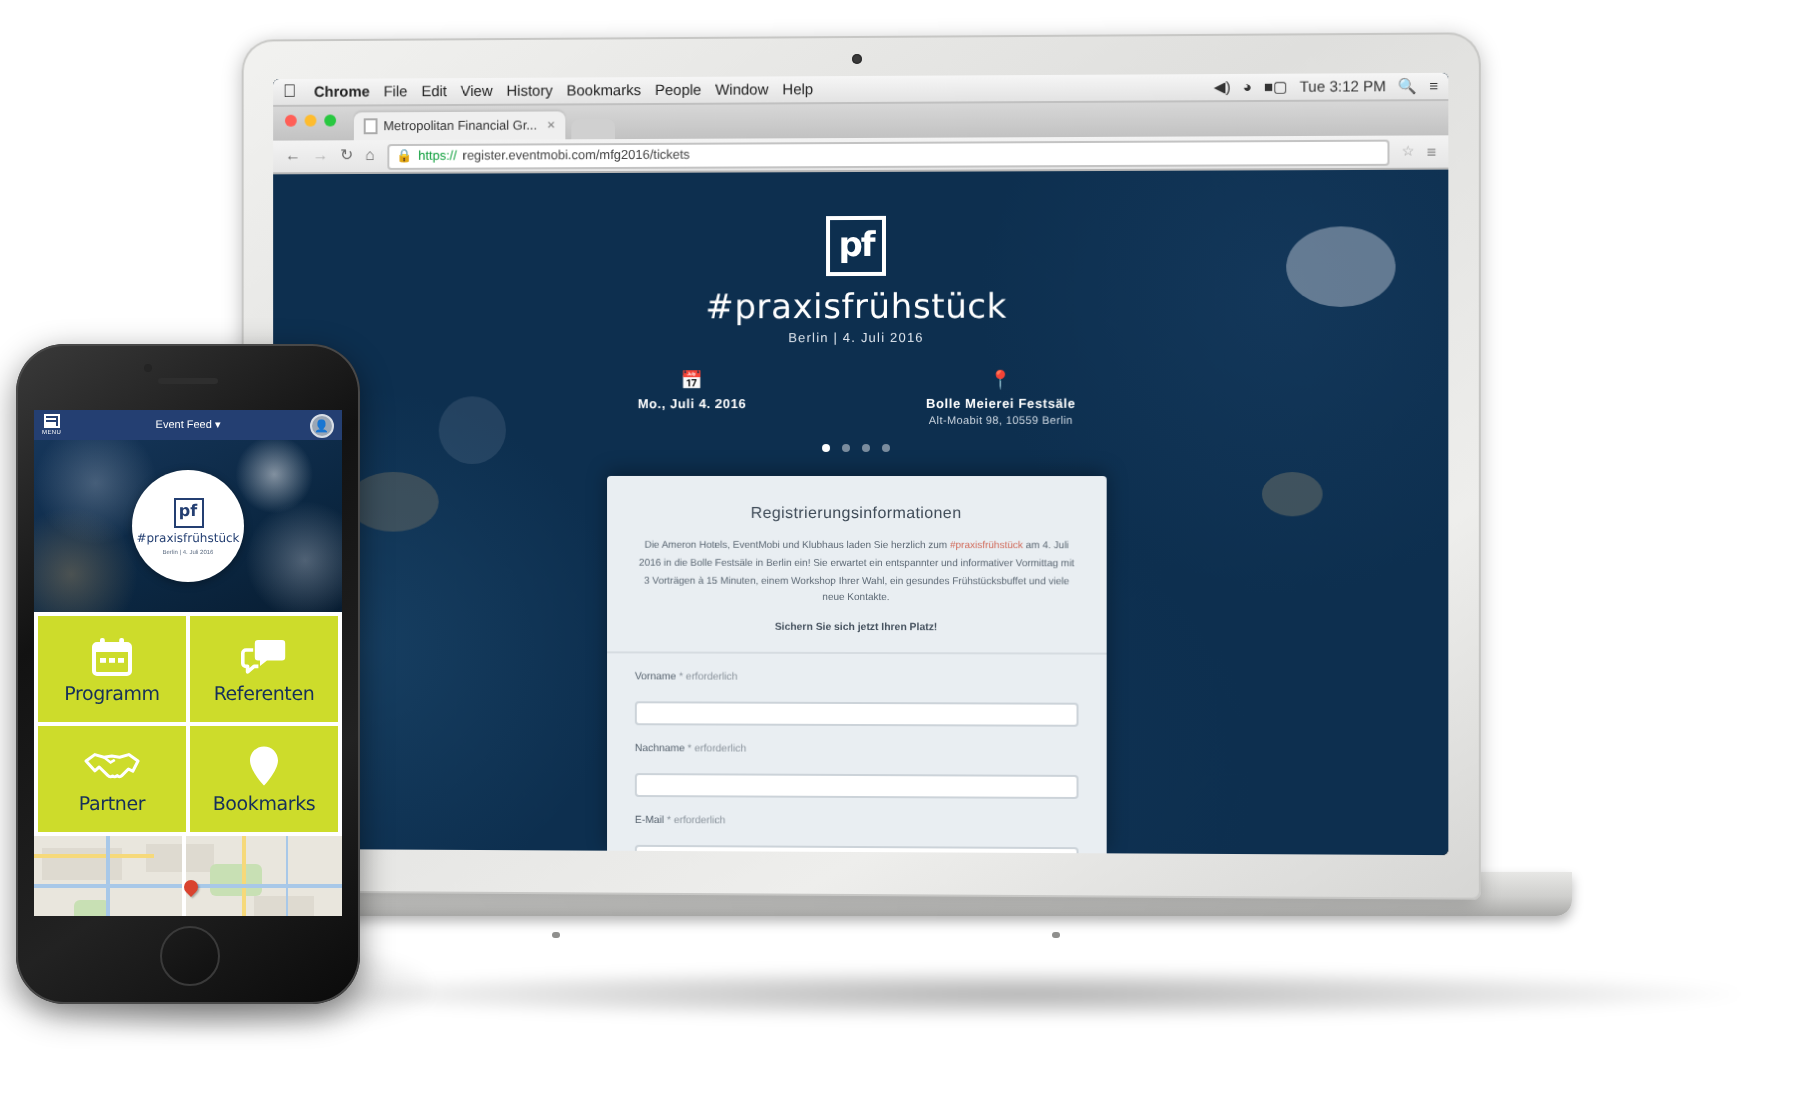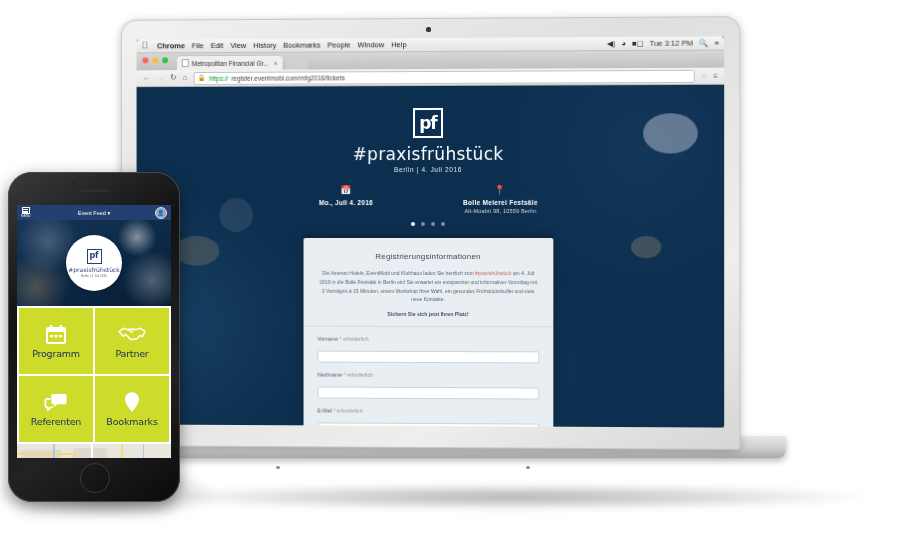--- a/index.html
+++ b/index.html
@@ -165,21 +165,21 @@
       width:56px;height:56px;border-radius:50%;background:#fff;
       display:flex;flex-direction:column;align-items:center;justify-content:center;
       box-shadow:0 1px 4px rgba(0,0,0,.3);}
   .app-badge .bl{width:13px;height:13px;border:1.3px solid #243f72;
       display:flex;align-items:center;justify-content:center;margin-bottom:2px;}
   .app-badge .bl b{font-size:8px;color:#243f72;line-height:1;font-family:"DejaVu Sans",sans-serif;}
   .app-badge .bt{font-size:6px;color:#243f72;font-family:"DejaVu Sans",sans-serif;}
   .app-badge .bs{font-size:3px;color:#5b6b80;margin-top:1px;}
 
   .tiles{display:grid;grid-template-columns:1fr 1fr;gap:2px;padding:2px;background:#fff;}
-  .tile{background:#cddc2b;height:66px;display:flex;flex-direction:column;
+  .tile{background:#cddc2b;height:53px;display:flex;flex-direction:column;
       align-items:center;justify-content:center;gap:3px;}
   .tile .ticon{height:22px;display:flex;align-items:center;justify-content:center;}
   .tile .tlabel{font-size:9.5px;color:#16305a;font-family:"DejaVu Sans",sans-serif;letter-spacing:-.2px;}
 
   .app-map{height:52px;position:relative;background:#e9e6dd;overflow:hidden;}
   .mroad{position:absolute;background:#ffffff;}
   .mroad.y{background:#f6d97a;}
   .mroad.b{background:#a8c8e8;}
   .mgreen{position:absolute;background:#c8e0b4;border-radius:3px;}
   .mblk{position:absolute;background:#dedad0;}
@@ -356,35 +356,35 @@
               <rect x="14.6" y="1" width="2.4" height="5" rx="1" fill="#fff"></rect>
               <rect x="5" y="11" width="3" height="2.4" fill="#fff"></rect>
               <rect x="9.5" y="11" width="3" height="2.4" fill="#fff"></rect>
               <rect x="14" y="11" width="3" height="2.4" fill="#fff"></rect>
             </svg>
         </span>
         <span class="tlabel">Programm</span>
       </div>
       <div class="tile">
         <span class="ticon">
+          <svg width="24" height="20" viewBox="0 0 24 20">
+              <path d="M9 2h12a1.6 1.6 0 0 1 1.6 1.6v7A1.6 1.6 0 0 1 21 12.2h-7.5L10 15v-2.8H9A1.6 1.6 0 0 1 7.4 10.6v-7A1.6 1.6 0 0 1 9 2z" fill="#fff"></path>
+              <path d="M6.6 7H3a1.6 1.6 0 0 0-1.6 1.6v5A1.6 1.6 0 0 0 3 15.2h.8V18l3.2-2.8h2.2" fill="none" stroke="#fff" stroke-width="1.8" stroke-linejoin="round"></path>
+            </svg>
+        </span>
+        <span class="tlabel">Referenten</span>
+      </div>
+      <div class="tile">
+        <span class="ticon">
           <svg width="28" height="18" viewBox="0 0 28 18">
               <path d="M1 6.5l4.4-3.2 4.6 1.3 3.9-.6 3.9.6 4.6-1.3L27 6.5l-2.6 5.1-2.2-1.1-3.3 3.3c-.7.7-1.7.7-2.3 0-.6.7-1.6.8-2.3.2-.7.6-1.7.5-2.3-.2l-4.4-4.3-2.2 1.9L1 6.5z" fill="none" stroke="#fff" stroke-width="1.5" stroke-linejoin="round"></path>
               <path d="M10 4.6l3.3 2.6 2.1-1.3" fill="none" stroke="#fff" stroke-width="1.3"></path>
             </svg>
         </span>
         <span class="tlabel">Partner</span>
-      </div>
-      <div class="tile">
-        <span class="ticon">
-          <svg width="24" height="20" viewBox="0 0 24 20">
-              <path d="M9 2h12a1.6 1.6 0 0 1 1.6 1.6v7A1.6 1.6 0 0 1 21 12.2h-7.5L10 15v-2.8H9A1.6 1.6 0 0 1 7.4 10.6v-7A1.6 1.6 0 0 1 9 2z" fill="#fff"></path>
-              <path d="M6.6 7H3a1.6 1.6 0 0 0-1.6 1.6v5A1.6 1.6 0 0 0 3 15.2h.8V18l3.2-2.8h2.2" fill="none" stroke="#fff" stroke-width="1.8" stroke-linejoin="round"></path>
-            </svg>
-        </span>
-        <span class="tlabel">Referenten</span>
       </div>
       <div class="tile">
         <span class="ticon">
           <svg width="18" height="22" viewBox="0 0 18 22">
               <path d="M9 1.2c-3.9 0-7 3.1-7 7 0 5.2 7 12.6 7 12.6s7-7.4 7-12.6c0-3.9-3.1-7-7-7z" fill="#fff"></path>
             </svg>
         </span>
         <span class="tlabel">Bookmarks</span>
       </div>
     </div>

